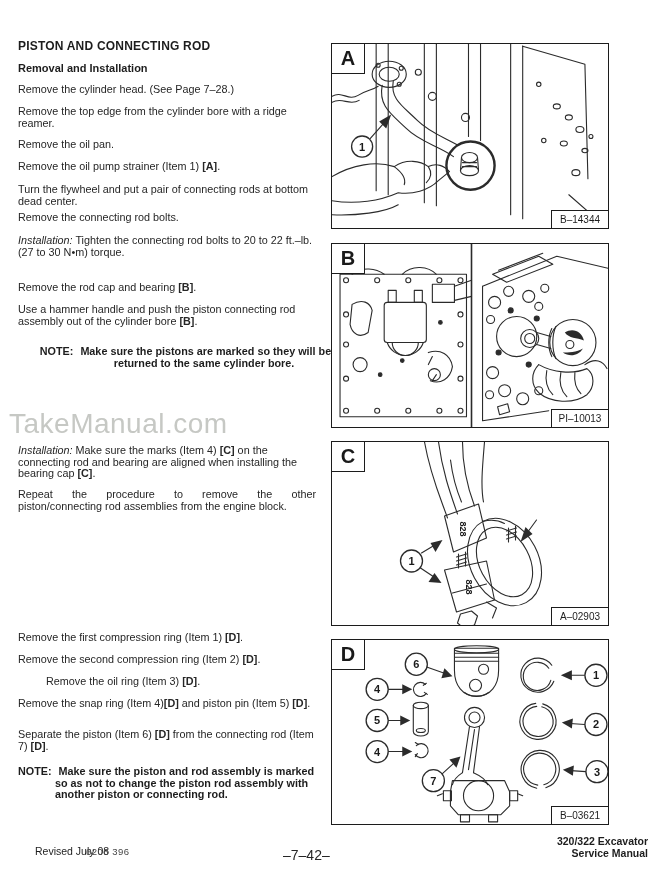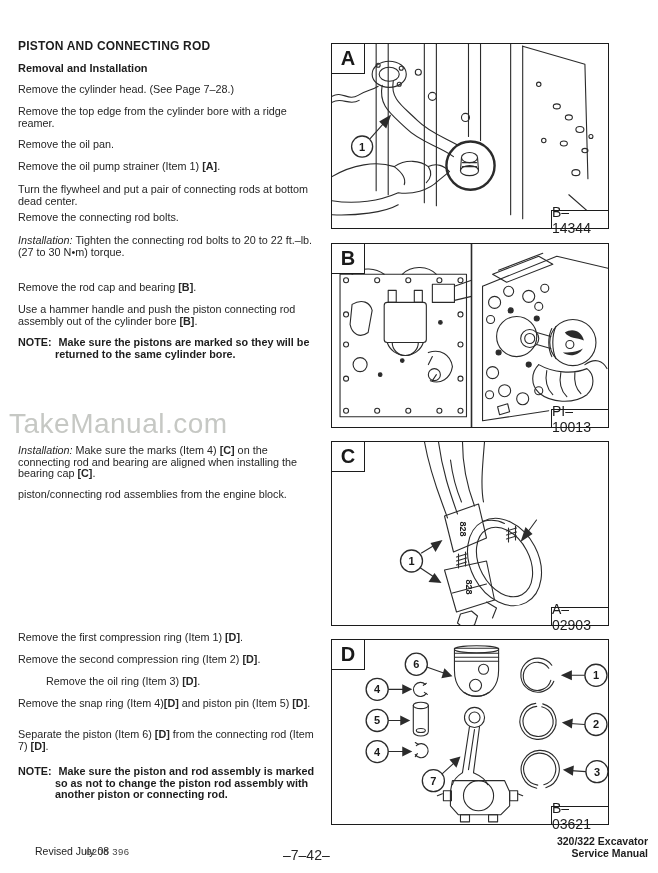--- a/index.html
+++ b/index.html
@@ -27,21 +27,21 @@
   .fig-label{
     position:absolute;left:0;top:0;width:32px;height:29px;background:#fff;
     border-right:1.5px solid #1c1c1c;border-bottom:1.5px solid #1c1c1c;
     display:flex;align-items:center;justify-content:center;
     font-size:20px;font-weight:bold;color:#1a1a1a;z-index:2;
   }
   .fig-no{
     position:absolute;right:0;bottom:0;width:56px;height:17px;background:#fff;
     border-left:1.5px solid #1c1c1c;border-top:1.5px solid #1c1c1c;
     display:flex;align-items:center;justify-content:center;
-    font-size:14px;color:#1d1d1d;z-index:2;
+    font-size:10px;color:#1d1d1d;z-index:2;
   }
   .ft-left{position:absolute;left:35px;top:845px;font-size:10.5px;font-weight:normal;color:#1d1d1d;}
   .ft-stamp{position:absolute;left:86px;top:846px;font-size:9.5px;color:#454545;letter-spacing:.5px;}
   .ft-page{position:absolute;left:283px;top:847px;font-size:14px;color:#262626;}
   .ft-right{position:absolute;right:10px;top:836px;text-align:right;font-size:10.5px;line-height:11.5px;font-weight:bold;color:#1d1d1d;}
   .co{font:bold 11px "Liberation Sans",sans-serif;fill:#1a1a1a;text-anchor:middle;}
   .mk{font:bold 9px "Liberation Sans",sans-serif;fill:#1a1a1a;text-anchor:middle;}
 </style>
 </head>
 <body>
@@ -52,23 +52,24 @@
 <div id="paras">
     <div class="para" style="top: 84px;"><span>Remove the cylinder head. (See Page 7–28.)</span></div>
     <div class="para" style="top: 106px;"><span>Remove the top edge from the cylinder bore with a ridge reamer.</span></div>
     <div class="para" style="top: 139px;"><span>Remove the oil pan.</span></div>
     <div class="para" style="top: 161px;"><span>Remove the oil pump strainer (Item 1) </span><span style="font-weight: bold;">[A]</span><span>.</span></div>
     <div class="para" style="top: 184px;"><span>Turn the flywheel and put a pair of connecting rods at bottom dead center.</span></div>
     <div class="para" style="top: 212px;"><span>Remove the connecting rod bolts.</span></div>
     <div class="para" style="top: 235px;"><span style="font-style: italic;">Installation:</span><span> Tighten the connecting rod bolts to 20 to 22 ft.–lb. (27 to 30 N•m) torque.</span></div>
     <div class="para" style="top: 282px;"><span>Remove the rod cap and bearing </span><span style="font-weight: bold;">[B]</span><span>.</span></div>
     <div class="para" style="top: 304px; width: 302px;"><span>Use a hammer handle and push the piston connecting rod assembly out of the cylinder bore </span><span style="font-weight: bold;">[B]</span><span>.</span></div>
-    <div class="para note" style="top: 337px;"><span class="note-label">NOTE:</span><span>Make sure the pistons are marked so they will be returned to the same cylinder bore.</span></div>
+    <div class="para note" style="top: 346px; text-align: center;"><span class="note-label">NOTE:</span><span>Make sure the pistons are marked so they will be returned to the same cylinder bore.</span></div>
     <div class="para" style="top: 445px; width: 293px;"><span style="font-style: italic;">Installation:</span><span> Make sure the marks (Item 4) </span><span style="font-weight: bold;">[C]</span><span> on the connecting rod and bearing are aligned when installing the bearing cap </span><span style="font-weight: bold;">[C]</span><span>.</span></div>
     <div class="para" style="top: 489px;">
+      <div class="spread"><span>Repeat the procedure to remove the other</span></div>
       <div><span>piston/connecting rod assemblies from the engine block.</span></div>
     </div>
     <div class="para" style="top: 632px;"><span>Remove the first compression ring (Item 1) </span><span style="font-weight: bold;">[D]</span><span>.</span></div>
     <div class="para" style="top: 654px;"><span>Remove the second compression ring (Item 2) </span><span style="font-weight: bold;">[D]</span><span>.</span></div>
     <div class="para" style="top: 676px; padding-left: 28px;"><span>Remove the oil ring (Item 3) </span><span style="font-weight: bold;">[D]</span><span>.</span></div>
     <div class="para" style="top: 698px;"><span>Remove the snap ring (Item 4)</span><span style="font-weight: bold;">[D]</span><span> and piston pin (Item 5) </span><span style="font-weight: bold;">[D]</span><span>.</span></div>
     <div class="para" style="top: 729px;"><span>Separate the piston (Item 6) </span><span style="font-weight: bold;">[D]</span><span> from the connecting rod (Item 7) </span><span style="font-weight: bold;">[D]</span><span>.</span></div>
     <div class="para note" style="top: 766px; width: 266px;"><span class="note-label">NOTE:</span><span>Make sure the piston and rod assembly is marked so as not to change the piston rod assembly with another piston or connecting rod.</span></div>
   </div>
 

